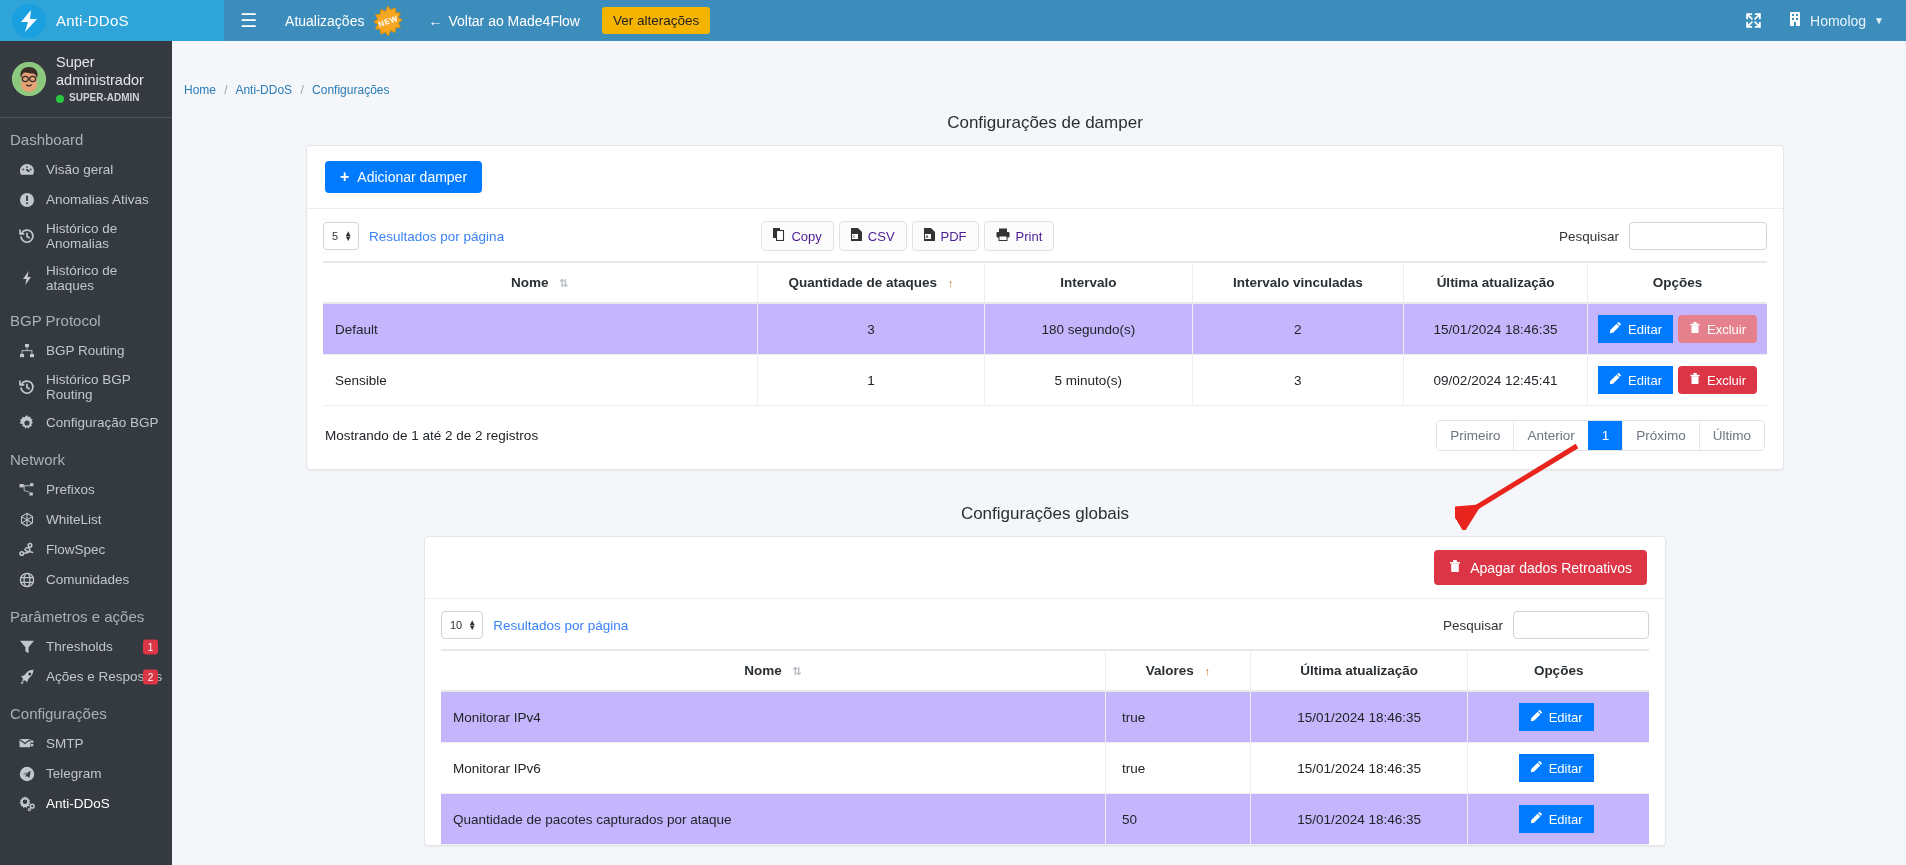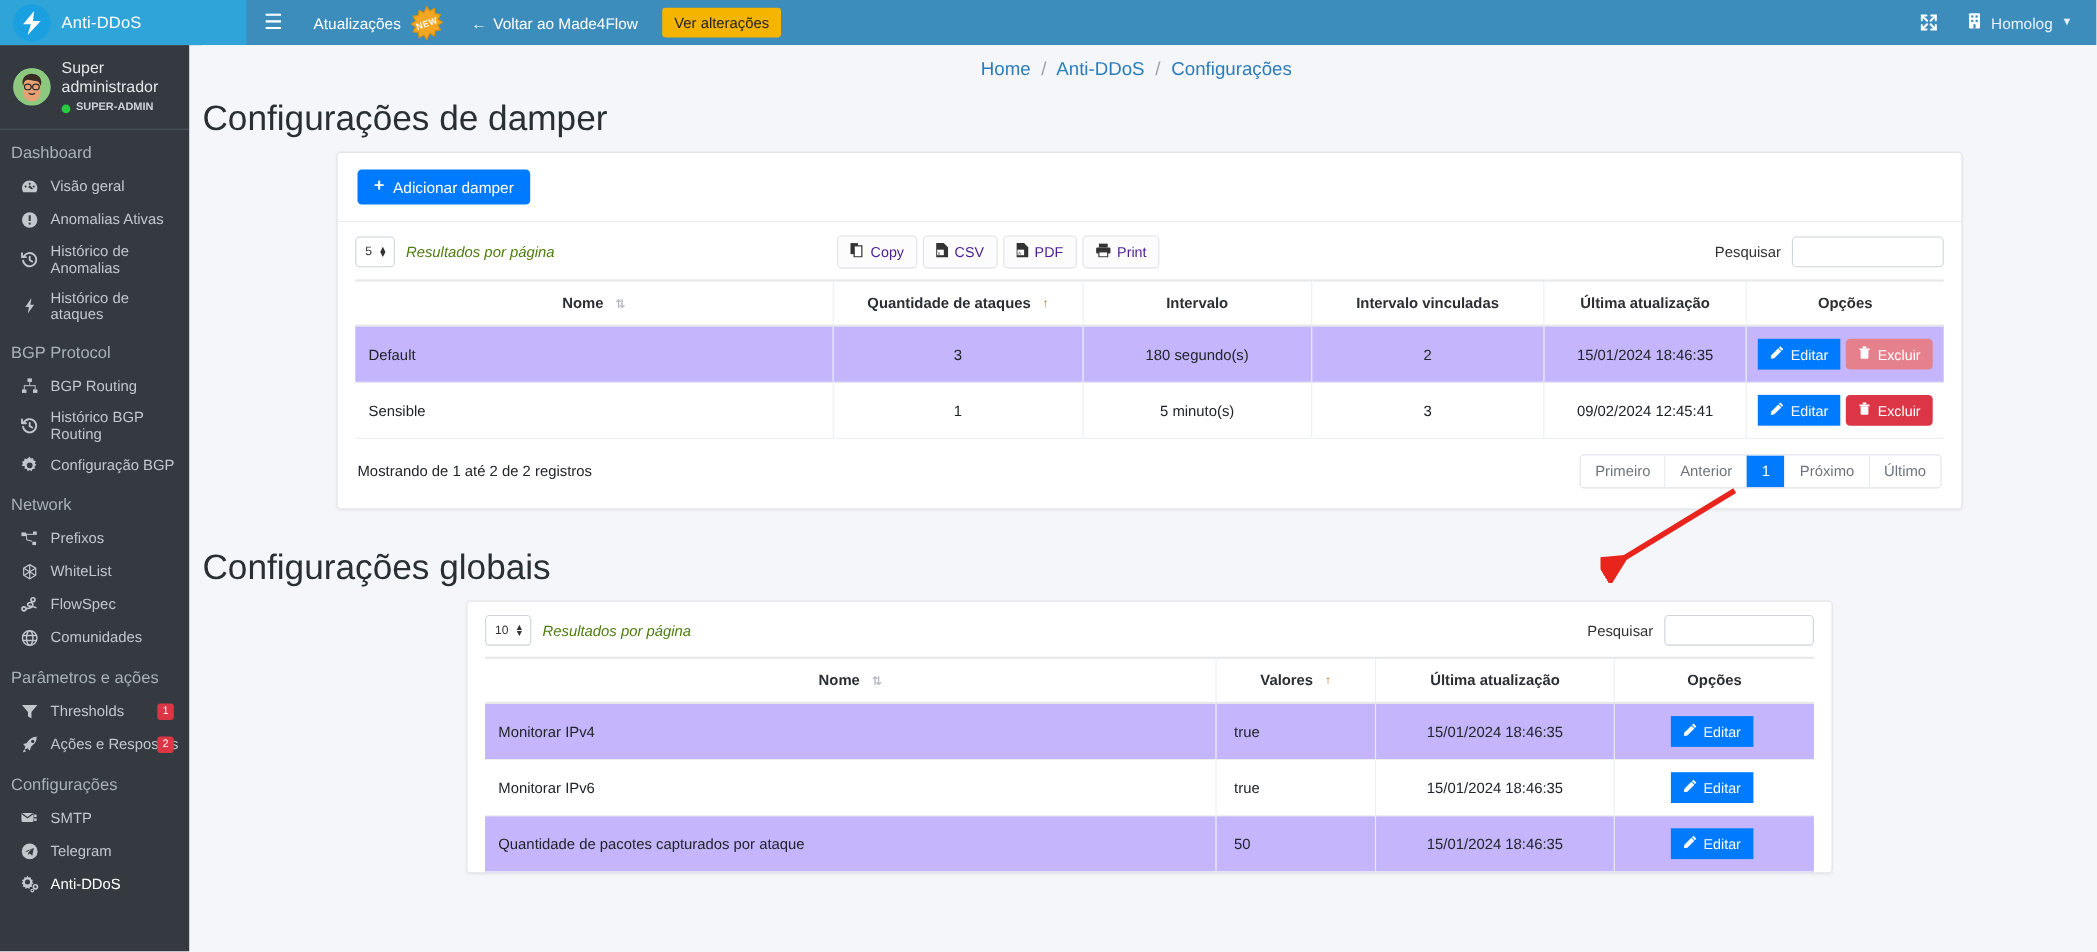--- a/index.html
+++ b/index.html
@@ -94,27 +94,27 @@
     background: #dc3545; color: #fff; font-size: 10px; border-radius: 3px;
     min-width: 15px; height: 15px; line-height: 15px; text-align: center; padding: 0 3px;
   }
 
   
   .content {
     position: absolute; top: 41px; left: 184px; right: 0; bottom: 0;
     background: #f4f6f9; overflow: hidden;
   }
   .breadcrumb {
-    text-align: center; padding: 12px 24px 0 0; font-size: 17px; color: #6c757d;
+    text-align: left; padding: 12px 24px 0 0; font-size: 12px; color: #6c757d; margin-top: 30px;
   }
   .breadcrumb a { color: #2b7cb8; text-decoration: none; cursor: pointer; }
   .breadcrumb .sep { color: #9aa3ab; margin: 0 5px; }
 
   .page-title {
-    text-align: left; font-size: 32px; font-weight: 400; color: #2a2f34;
+    text-align: center; font-size: 17px; font-weight: 400; color: #2a2f34;
     margin: 16px 0 12px 0;
   }
   .page-title.second { margin-top: 34px; }
 
   .card {
     background: #fff; border: 1px solid #e3e6ea; border-radius: 4px;
     box-shadow: 0 1px 2px rgba(0,0,0,.05);
   }
   .card-damper { margin: 0 122px 0 122px; }
   .card-global { margin: 0 240px 0 240px; }
@@ -137,21 +137,21 @@
   .table-toolbar {
     display: flex; align-items: center; padding: 12px 16px 10px 16px; gap: 10px;
   }
   .len-select {
     display: inline-flex; align-items: center; gap: 6px;
     border: 1px solid #ced4da; border-radius: 4px; background: #fff;
     padding: 4px 6px 4px 8px; font-size: 11px; color: #333; cursor: pointer;
     min-width: 34px; height: 28px;
   }
   .len-select .spin { display: flex; flex-direction: column; line-height: 5px; font-size: 8px; color: #333; }
-  .toolbar-label { font-size: 13.5px; color: #4d7c0f; font-style: italic; }
+  .toolbar-label { font-size: 13.5px; color: #3b82f6; }
 
   .export-group { display: flex; gap: 5px; margin: 0 auto; }
   .btn-export {
     background: #fcfcfd; border: 1px solid #dfe2e6; border-radius: 4px;
     padding: 6px 11px; font-size: 13px; color: #4c1d95; cursor: pointer;
     display: inline-flex; align-items: center; gap: 6px; font-family: inherit;
   }
 
   .search-wrap { display: flex; align-items: center; gap: 10px; margin-left: auto; }
   .search-label { font-size: 13.5px; color: #333; }
@@ -618,20 +618,32 @@
           <span class="current">1</span>
           <span>Próximo</span>
           <span>Último</span>
         </div>
       </div>
     </div>
 
     <h1 class="page-title second">Configurações globais</h1>
 
     <div class="card card-global">
+      <div class="card-head-right">
+        <button class="btn-danger">
+          <span>
+            <svg width="12" height="14" viewBox="0 0 12 14" fill="#fff">
+                <rect x="1" y="3" width="10" height="1.6"></rect>
+                <rect x="2.2" y="4.6" width="7.6" height="8.4" rx="1"></rect>
+                <rect x="4.2" y="1" width="3.6" height="2"></rect>
+              </svg>
+          </span>
+          <span>Apagar dados Retroativos</span>
+        </button>
+      </div>
 
       <div class="table-toolbar">
         <div class="len-select">
           <span>10</span>
           <span class="spin">
               <span>▲</span>
               <span>▼</span>
             </span>
         </div>
         <span class="toolbar-label">Resultados por página</span>

